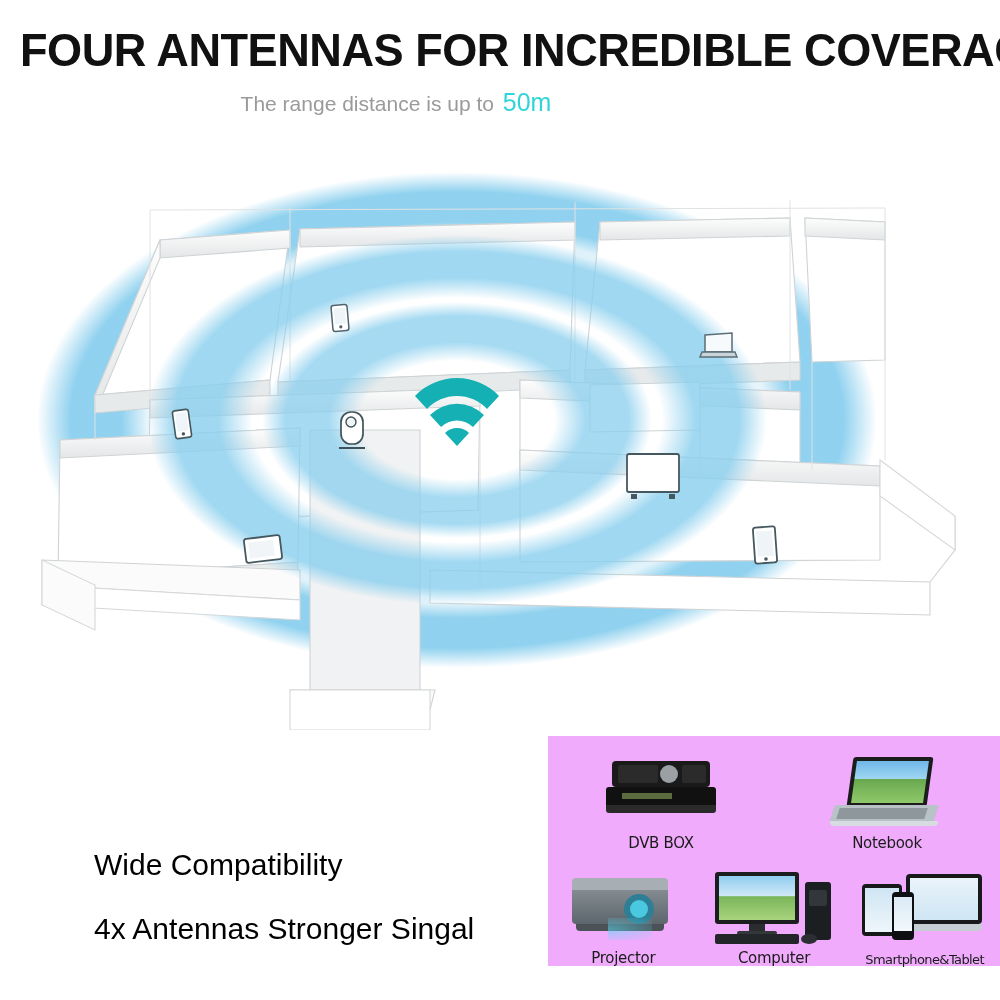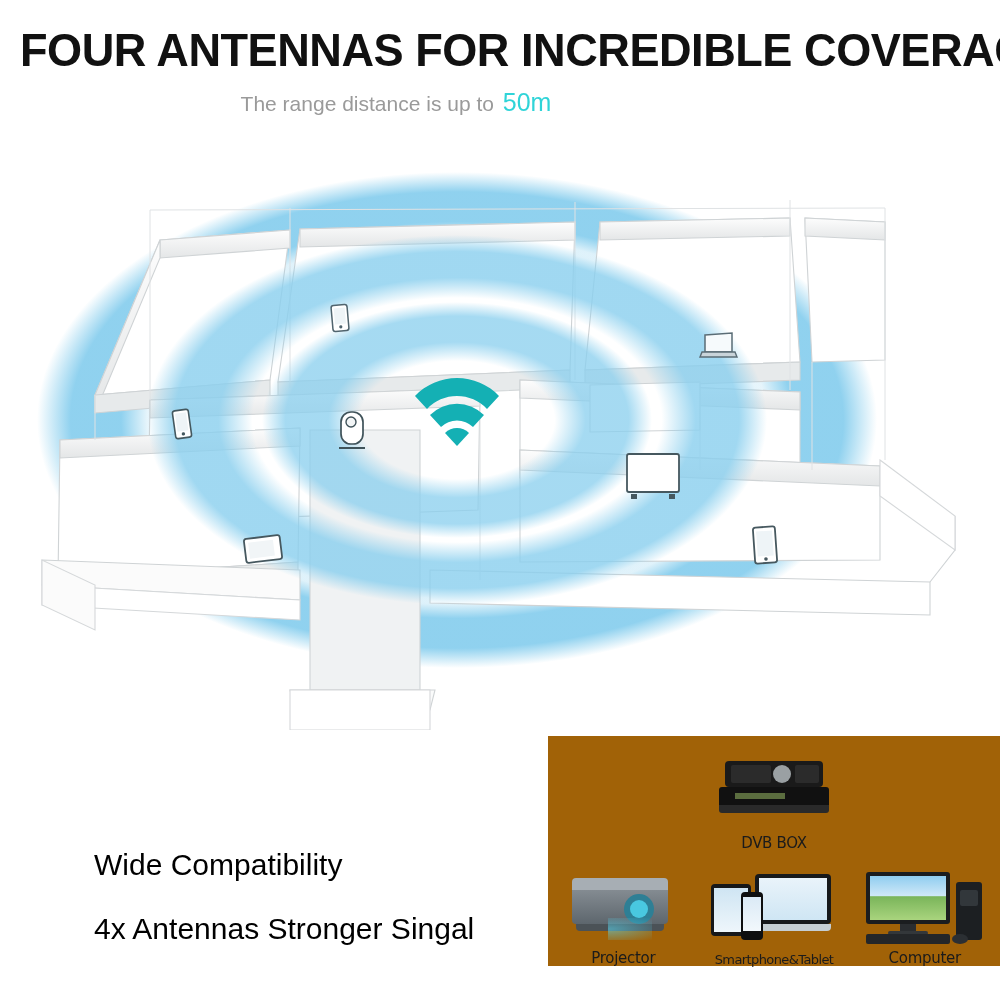--- a/index.html
+++ b/index.html
@@ -78,21 +78,21 @@
     margin-left: 47px;
   }
 
   
   #compat {
     position: absolute;
     left: 548px;
     top: 736px;
     width: 452px;
     height: 230px;
-    background: #a16207;
+    background: #f0abfc;
   }
   .compat-row {
     display: flex;
     width: 452px;
     height: 115px;
   }
   .compat-cell {
     flex: 1 1 0;
     position: relative;
     display: flex;
@@ -319,59 +319,69 @@
           <div class="b" style="left:22px;top:12px;width:40px;height:18px;background:#2b2b2b;border-radius:2px;"></div>
           <div class="b" style="left:64px;top:12px;width:18px;height:18px;background:#9aa0a3;border-radius:50%;"></div>
           <div class="b" style="left:86px;top:12px;width:24px;height:18px;background:#2b2b2b;border-radius:2px;"></div>
           <div class="b" style="left:10px;top:34px;width:110px;height:24px;background:#111111;border-radius:3px;"></div>
           <div class="b" style="left:10px;top:52px;width:110px;height:8px;background:#2a2a2a;border-radius:0 0 3px 3px;"></div>
           <div class="b" style="left:26px;top:40px;width:50px;height:6px;background:#5b6d3f;"></div>
         </div>
         <div class="compat-label">DVB BOX</div>
       </div>
 
+      <div class="compat-cell">
+        <div class="compat-art">
+          <div class="b" style="left:28px;top:4px;width:80px;height:50px;background:#1c1c1c;border-radius:3px;transform:skewX(-8deg);"></div>
+          <div class="b" style="left:32px;top:8px;width:72px;height:42px;background:linear-gradient(#6fb7e8 0%,#9fd6f2 42%,#6aa84f 44%,#8fc96a 100%);transform:skewX(-8deg);"></div>
+          <div class="b" style="left:10px;top:52px;width:104px;height:18px;background:#b9c2c6;border-radius:2px;transform:skewX(-18deg);"></div>
+          <div class="b" style="left:16px;top:55px;width:88px;height:11px;background:#8d979c;transform:skewX(-18deg);"></div>
+          <div class="b" style="left:8px;top:68px;width:108px;height:5px;background:#d6dcdf;border-radius:0 0 4px 4px;"></div>
+        </div>
+        <div class="compat-label">Notebook</div>
+      </div>
 
     </div>
 
     <div class="compat-row">
 
       <div class="compat-cell">
         <div class="compat-art">
           <div class="b" style="left:14px;top:14px;width:96px;height:42px;background:linear-gradient(#8d949a,#5d666d);border-radius:4px;"></div>
           <div class="b" style="left:14px;top:10px;width:96px;height:12px;background:#a7aeb4;border-radius:4px 4px 0 0;"></div>
           <div class="b" style="left:66px;top:26px;width:30px;height:30px;background:#2e7f95;border-radius:50%;"></div>
           <div class="b" style="left:72px;top:32px;width:18px;height:18px;background:#49c8e0;border-radius:50%;"></div>
           <div class="b" style="left:18px;top:56px;width:88px;height:7px;background:#4b5257;border-radius:0 0 4px 4px;"></div>
           <div class="b" style="left:50px;top:50px;width:44px;height:22px;background:radial-gradient(ellipse at left,rgba(90,220,245,0.55),rgba(255,255,255,0));"></div>
         </div>
         <div class="compat-label">Projector</div>
-      </div>
-
-      <div class="compat-cell">
-        <div class="compat-art">
-          <div class="b" style="left:2px;top:14px;width:40px;height:52px;background:#16181a;border-radius:4px;"></div>
-          <div class="b" style="left:5px;top:18px;width:34px;height:44px;background:linear-gradient(#cfe5f3,#eef6fb);"></div>
-          <div class="b" style="left:46px;top:4px;width:76px;height:50px;background:#17191b;border-radius:4px;"></div>
-          <div class="b" style="left:50px;top:8px;width:68px;height:42px;background:linear-gradient(#e9f3fa,#cfe6f4);"></div>
-          <div class="b" style="left:46px;top:54px;width:76px;height:7px;background:#c5ced3;border-radius:0 0 4px 4px;"></div>
-          <div class="b" style="left:32px;top:22px;width:22px;height:48px;background:#0e0f10;border-radius:4px;"></div>
-          <div class="b" style="left:34px;top:27px;width:18px;height:34px;background:linear-gradient(#dbeaf6,#f2f8fc);"></div>
-        </div>
-        <div class="compat-label sm">Smartphone&amp;Tablet</div>
       </div>
 
       <div class="compat-cell">
         <div class="compat-art">
           <div class="b" style="left:6px;top:4px;width:84px;height:52px;background:#1b1d1f;border-radius:3px;"></div>
           <div class="b" style="left:10px;top:8px;width:76px;height:44px;background:linear-gradient(#8fcdf0 0%,#cfe8f7 45%,#7ab55a 47%,#a9d47e 100%);"></div>
           <div class="b" style="left:40px;top:56px;width:16px;height:8px;background:#2a2d30;"></div>
           <div class="b" style="left:28px;top:63px;width:40px;height:4px;background:#33373a;border-radius:2px;"></div>
           <div class="b" style="left:6px;top:66px;width:84px;height:10px;background:#232629;border-radius:2px;"></div>
           <div class="b" style="left:96px;top:14px;width:26px;height:58px;background:#1c1f22;border-radius:3px;"></div>
           <div class="b" style="left:100px;top:22px;width:18px;height:16px;background:#32373b;border-radius:2px;"></div>
           <div class="b" style="left:92px;top:66px;width:16px;height:10px;background:#2b2f33;border-radius:50%;"></div>
         </div>
         <div class="compat-label">Computer</div>
       </div>
+
+      <div class="compat-cell">
+        <div class="compat-art">
+          <div class="b" style="left:2px;top:14px;width:40px;height:52px;background:#16181a;border-radius:4px;"></div>
+          <div class="b" style="left:5px;top:18px;width:34px;height:44px;background:linear-gradient(#cfe5f3,#eef6fb);"></div>
+          <div class="b" style="left:46px;top:4px;width:76px;height:50px;background:#17191b;border-radius:4px;"></div>
+          <div class="b" style="left:50px;top:8px;width:68px;height:42px;background:linear-gradient(#e9f3fa,#cfe6f4);"></div>
+          <div class="b" style="left:46px;top:54px;width:76px;height:7px;background:#c5ced3;border-radius:0 0 4px 4px;"></div>
+          <div class="b" style="left:32px;top:22px;width:22px;height:48px;background:#0e0f10;border-radius:4px;"></div>
+          <div class="b" style="left:34px;top:27px;width:18px;height:34px;background:linear-gradient(#dbeaf6,#f2f8fc);"></div>
+        </div>
+        <div class="compat-label sm">Smartphone&amp;Tablet</div>
+      </div>
     </div>
   </div>
 
 </div>
 
 </body></html>

